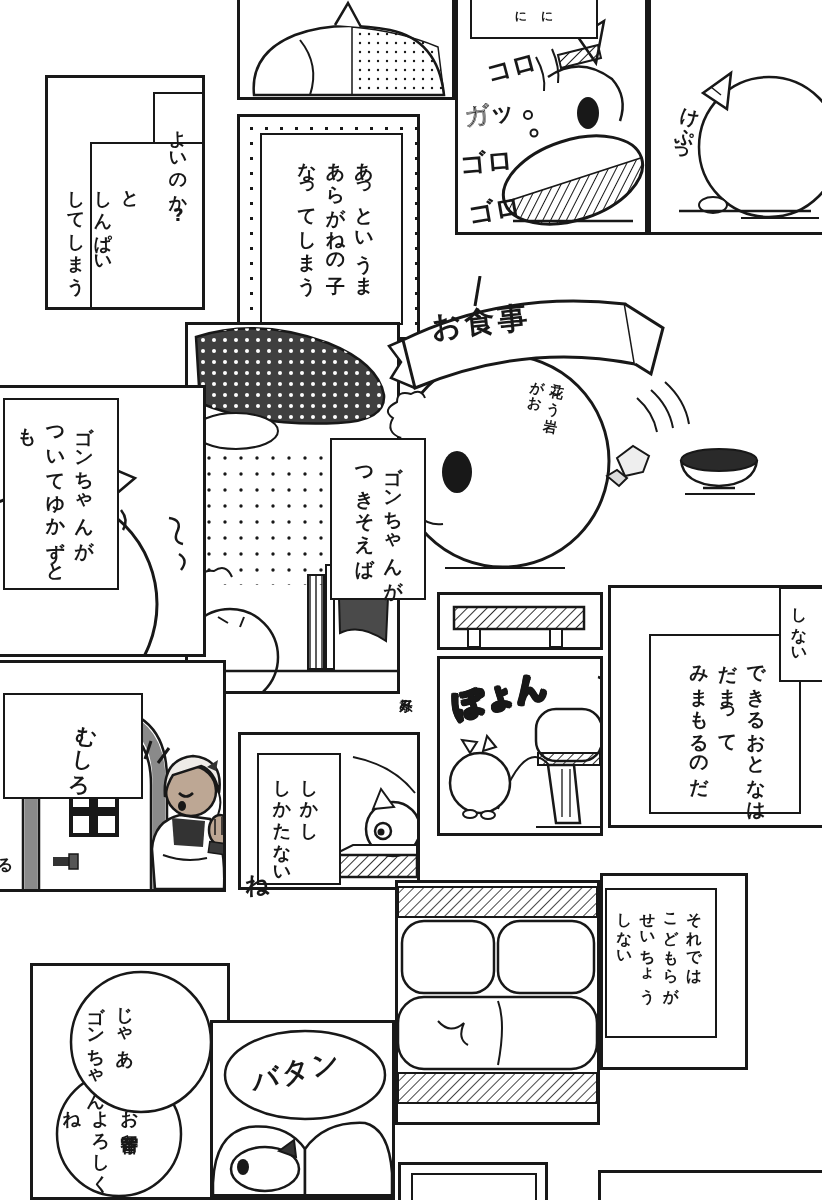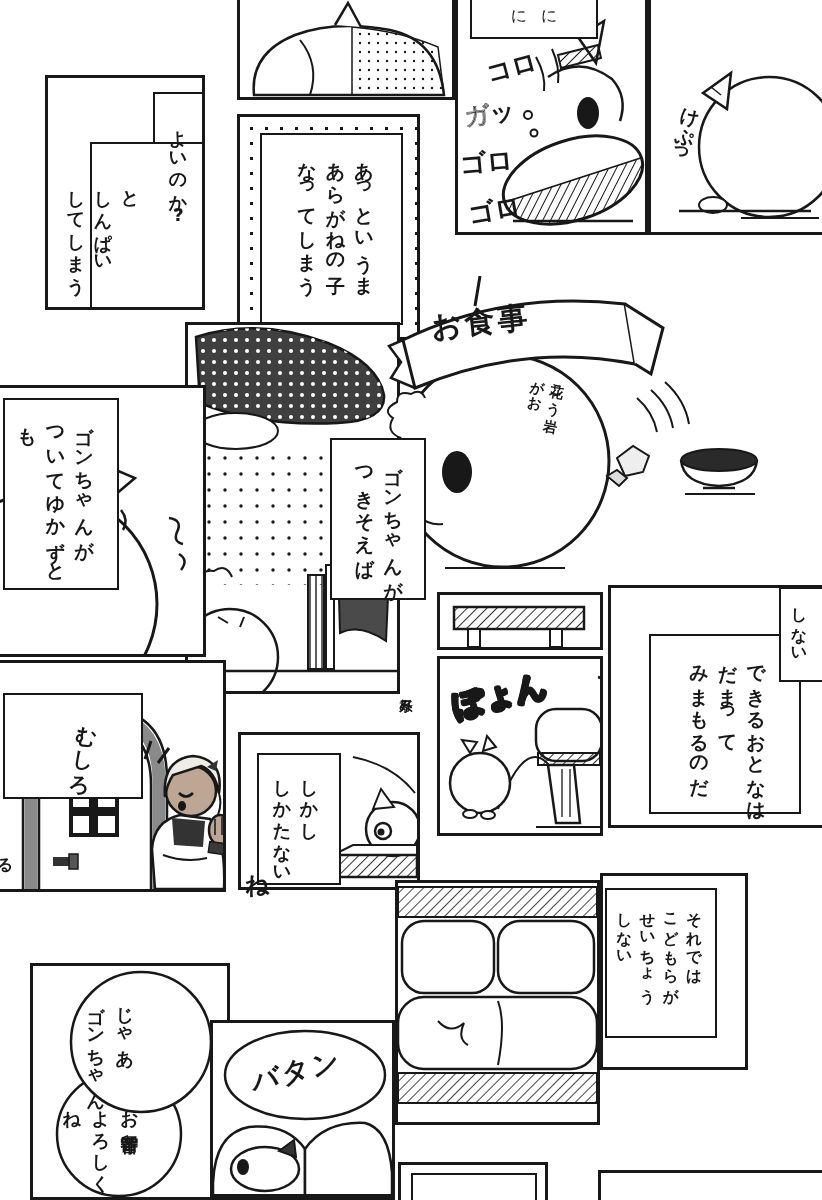--- a/index.html
+++ b/index.html
@@ -69,21 +69,21 @@
       <path d="M90,82 Q122,60 154,84 Q170,102 162,126" fill="none" stroke="#181818" stroke-width="2.5"></path>
       <ellipse cx="130" cy="118" rx="11" ry="16" fill="#181818"></ellipse>
       <path d="M100,60 L140,50 L143,63 L103,73 Z" fill="url(#p2)" stroke="#181818" stroke-width="2"></path>
       <path d="M78,62 Q88,80 86,96" fill="none" stroke="#181818" stroke-width="2"></path>
       <path d="M94,54 Q102,72 100,88" fill="none" stroke="#181818" stroke-width="2"></path>
       <circle cx="70" cy="120" r="4" fill="#fff" stroke="#181818" stroke-width="2"></circle>
       <circle cx="76" cy="138" r="3.5" fill="#fff" stroke="#181818" stroke-width="2"></circle>
       <path d="M55,226 H175" fill="none" stroke="#181818" stroke-width="2.5"></path>
     </svg>
     <div class="tbox" style="left:12px;top:0;width:128px;height:44px;border-top:none;display:flex;align-items:center;justify-content:center;">
-      <span style="font-size:16px;font-weight:400;letter-spacing:14px;padding-left:14px;">にに</span>
+      <span style="font-size:12px;font-weight:700;letter-spacing:14px;padding-left:14px;">にに</span>
     </div>
     <span class="sfx" style="left:28px;top:56px;font-size:25px;transform:rotate(-15deg);">コロ</span>
     <span class="sfx" style="left:6px;top:102px;font-size:25px;transform:rotate(-8deg);">ガッ</span>
     <span class="sfx" style="left:2px;top:150px;font-size:26px;transform:rotate(-5deg);">ゴロ</span>
     <span class="sfx" style="left:10px;top:198px;font-size:26px;transform:rotate(-10deg);">ゴロ</span>
   </div>
 
   <div class="panel" style="left:648px;top:-8px;width:177px;height:243px;">
     <svg class="art" width="100%" height="100%" viewBox="0 0 171 237" preserveAspectRatio="none">
       <circle cx="118" cy="152" r="70" fill="#fff" stroke="#181818" stroke-width="2.5"></circle>

